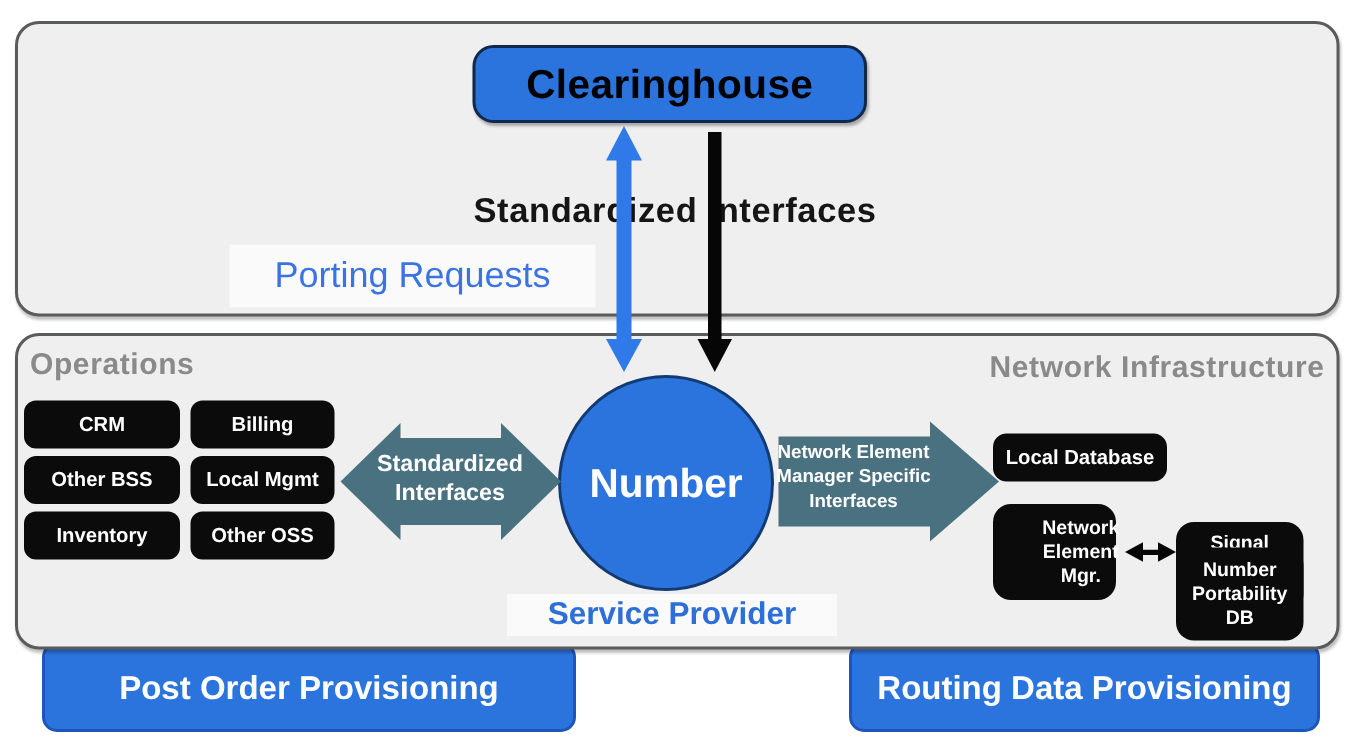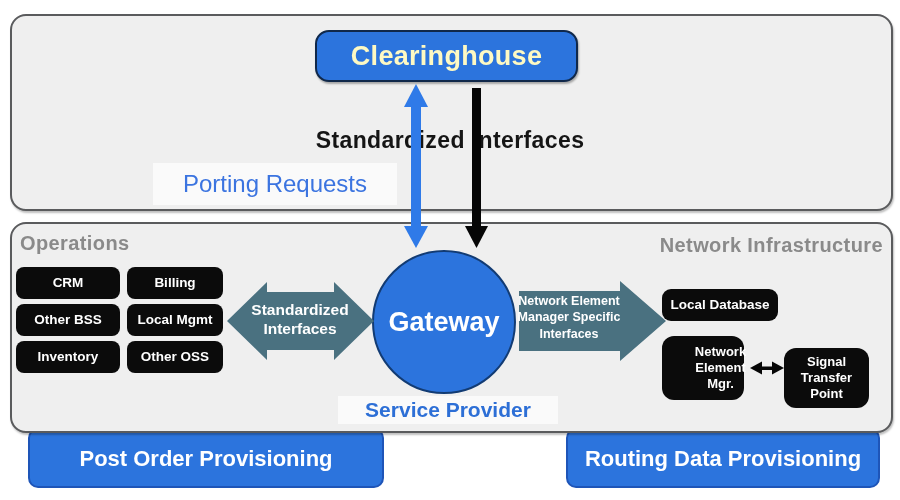--- a/index.html
+++ b/index.html
@@ -20,21 +20,21 @@
     color:#ffffff;font-weight:bold;font-size:22px;
     display:flex;align-items:flex-end;justify-content:center;
     padding-bottom:14px;
   }
   #post-order-bar{left:28px;top:428px;width:356px;height:60px;}
   #routing-data-bar{left:566px;top:428px;width:314px;height:60px;}
   #clearinghouse{
     position:absolute;left:315px;top:30px;width:263px;height:52px;z-index:3;
     box-sizing:border-box;background:var(--blue);border:2.5px solid #10284a;border-radius:14px;
     display:flex;align-items:center;justify-content:center;
-    color:#fef9c3;font-weight:bold;font-size:27px;letter-spacing:0.3px;
+    color:#000000;font-weight:bold;font-size:27px;letter-spacing:0.3px;
     box-shadow:1px 2px 2px rgba(0,0,0,0.3);
   }
   #std-int-top{
     position:absolute;left:295px;top:127px;width:310px;z-index:3;
     text-align:center;font-size:23px;font-weight:600;color:#151515;letter-spacing:0.4px;
   }
   #porting-requests{
     position:absolute;left:153px;top:163px;width:244px;height:42px;z-index:3;
     background:rgba(252,252,252,0.8);
     display:flex;align-items:center;justify-content:center;
@@ -104,26 +104,27 @@
 
   <div id="ops-grid">
     <div class="black-box">CRM</div>
     <div class="black-box">Billing</div>
     <div class="black-box">Other BSS</div>
     <div class="black-box">Local Mgmt</div>
     <div class="black-box">Inventory</div>
     <div class="black-box">Other OSS</div>
   </div>
 
-  <div id="gateway">Gateway</div>
+  <div id="gateway">Number</div>
   <div id="service-provider">Service Provider</div>
 
   <div class="black-box net-box" id="local-database">Local Database</div>
   <div class="black-box net-box" id="signal-transfer-point">Signal Transfer Point</div>
   <div class="black-box net-box" id="network-element-mgr">Network Element Mgr.</div>
+  <div class="black-box net-box" id="number-portability-db">Number Portability DB</div>
 
   <div class="arrow-label" id="left-arrow-label">Standardized Interfaces</div>
   <div class="arrow-label" id="right-arrow-label">Network Element Manager Specific Interfaces</div>
 
   <svg id="arrow-layer" viewBox="0 0 900 500" xmlns="http://www.w3.org/2000/svg">
 
     <g>
       <rect class="blue-arrow" x="411" y="102" width="10" height="127"></rect>
       <polygon class="blue-arrow" points="416,84 404,107 428,107"></polygon>
       <polygon class="blue-arrow" points="416,248 404,226 428,226"></polygon>

